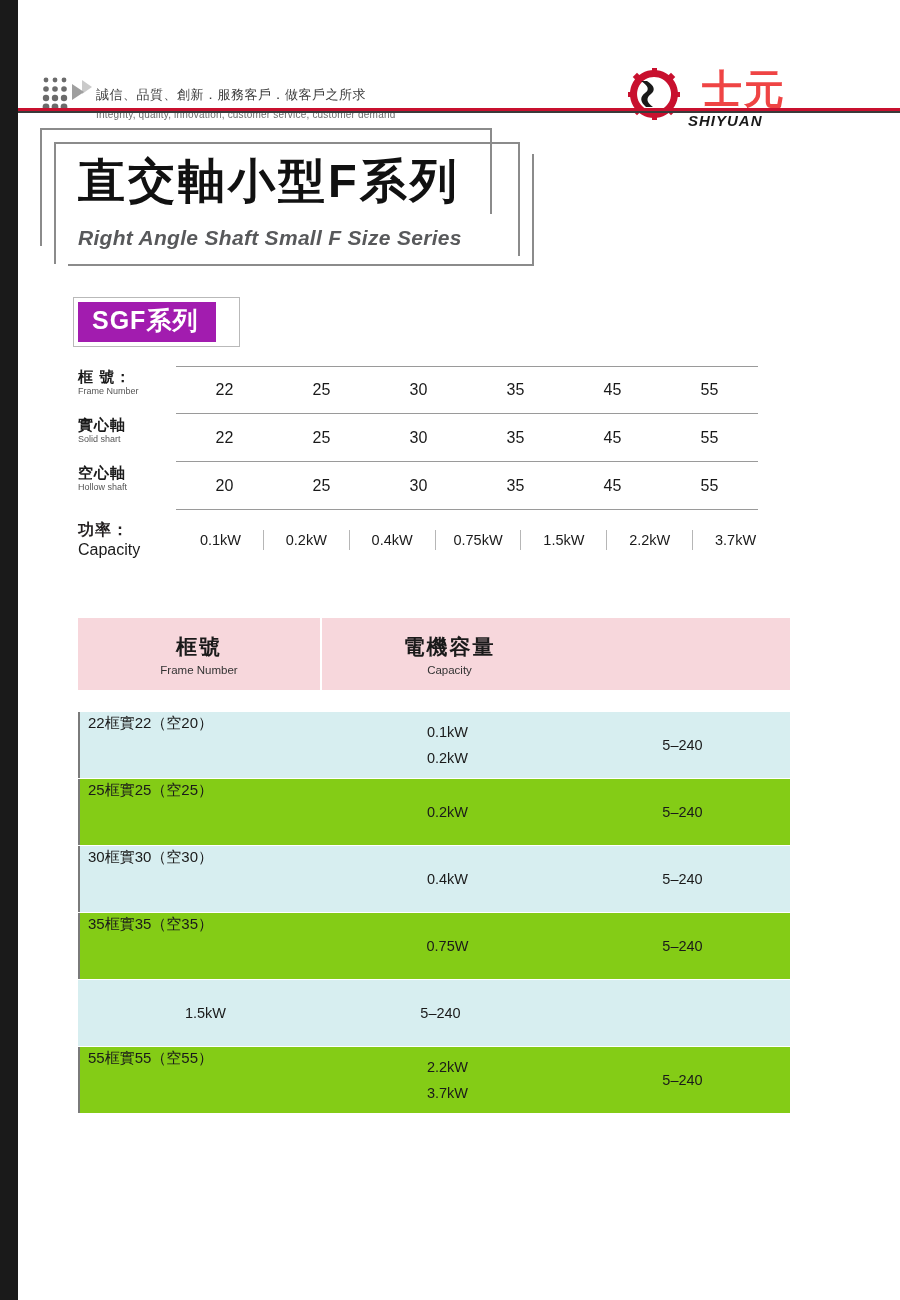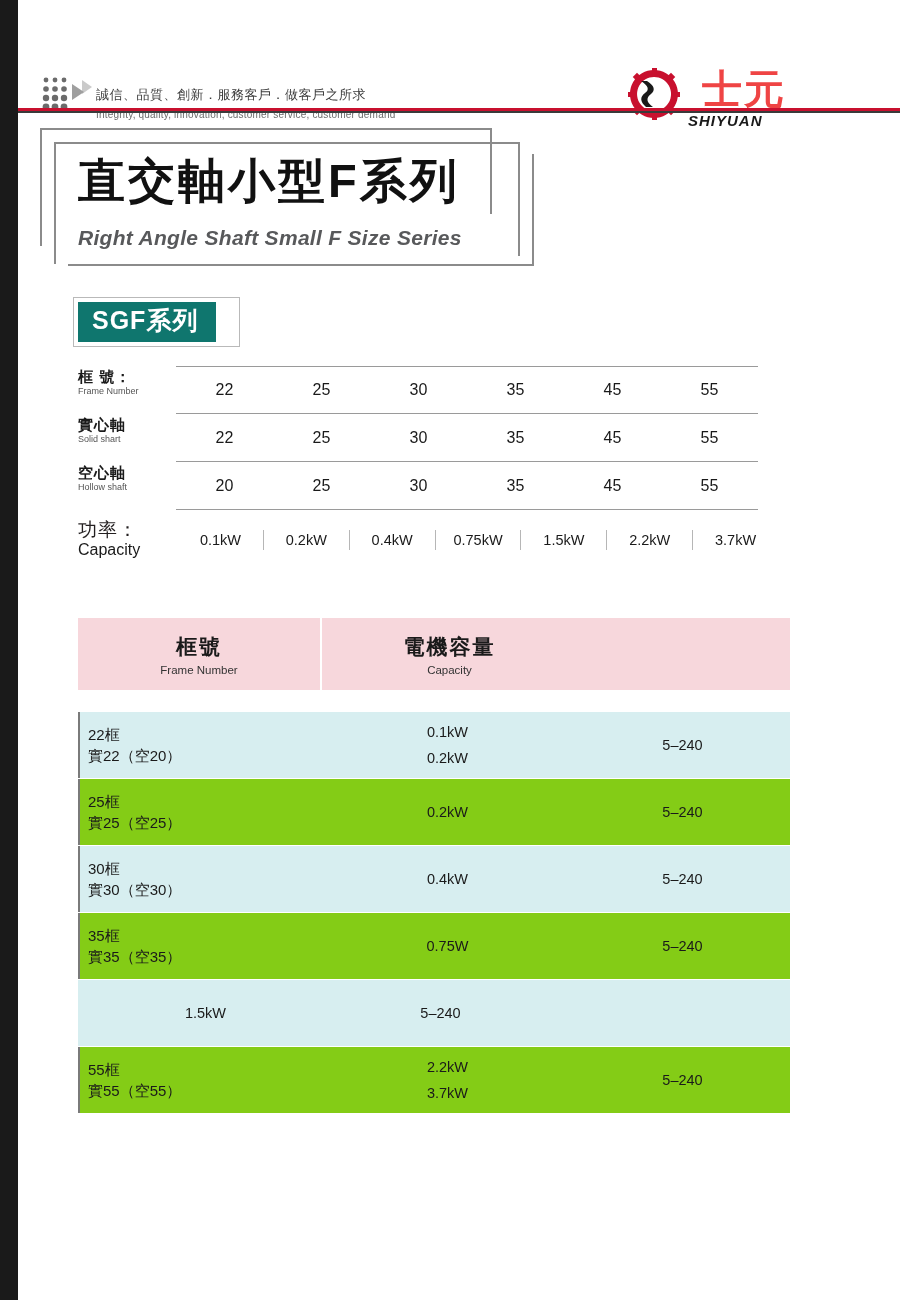--- a/index.html
+++ b/index.html
@@ -146,21 +146,21 @@
     color: #58595b;
     letter-spacing: 0.3px;
     white-space: nowrap;
   }
 
   
   .series-tag {
     position: absolute;
     left: 78px;
     top: 302px;
-    background: #0f766e;
+    background: #a21caf;
     color: #ffffff;
     font-size: 25px;
     font-weight: bold;
     padding: 4px 18px 7px 14px;
     letter-spacing: 1px;
     line-height: 1.15;
   }
   .series-tag-frame {
     position: absolute;
     left: 73px;
@@ -221,22 +221,22 @@
     top: 520px;
     width: 700px;
     display: flex;
     align-items: center;
   }
   .capacity-label {
     width: 100px;
     flex: 0 0 100px;
   }
   .capacity-label .cn {
-    font-size: 19px;
-    font-weight: normal;
+    font-size: 16px;
+    font-weight: bold;
     letter-spacing: 1px;
     line-height: 20px;
   }
   .capacity-label .en {
     font-size: 16px;
     line-height: 20px;
     color: #1a1a1a;
   }
   .capacity-items {
     flex: 1;
@@ -294,22 +294,21 @@
     height: 66px;
     margin-bottom: 1px;
     align-items: stretch;
   }
   .t-row.blue { background: #d7eef0; }
   .t-row.cream { background: #84cc16; }
   .t-row .c1 {
     width: 242px;
     flex: 0 0 242px;
     display: flex;
-    flex-direction: column;
-    justify-content: center;
+    flex-direction: row;
     padding-left: 8px;
     box-sizing: border-box;
     border-left: 2px solid #7a7a7a;
   }
   .t-row .c1 .l1 { font-size: 15px; color: #1a1a1a; line-height: 21px; }
   .t-row .c1 .l2 { font-size: 15px; color: #1a1a1a; line-height: 21px; }
   .t-row .c2 {
     width: 255px;
     flex: 0 0 255px;
     display: flex;

